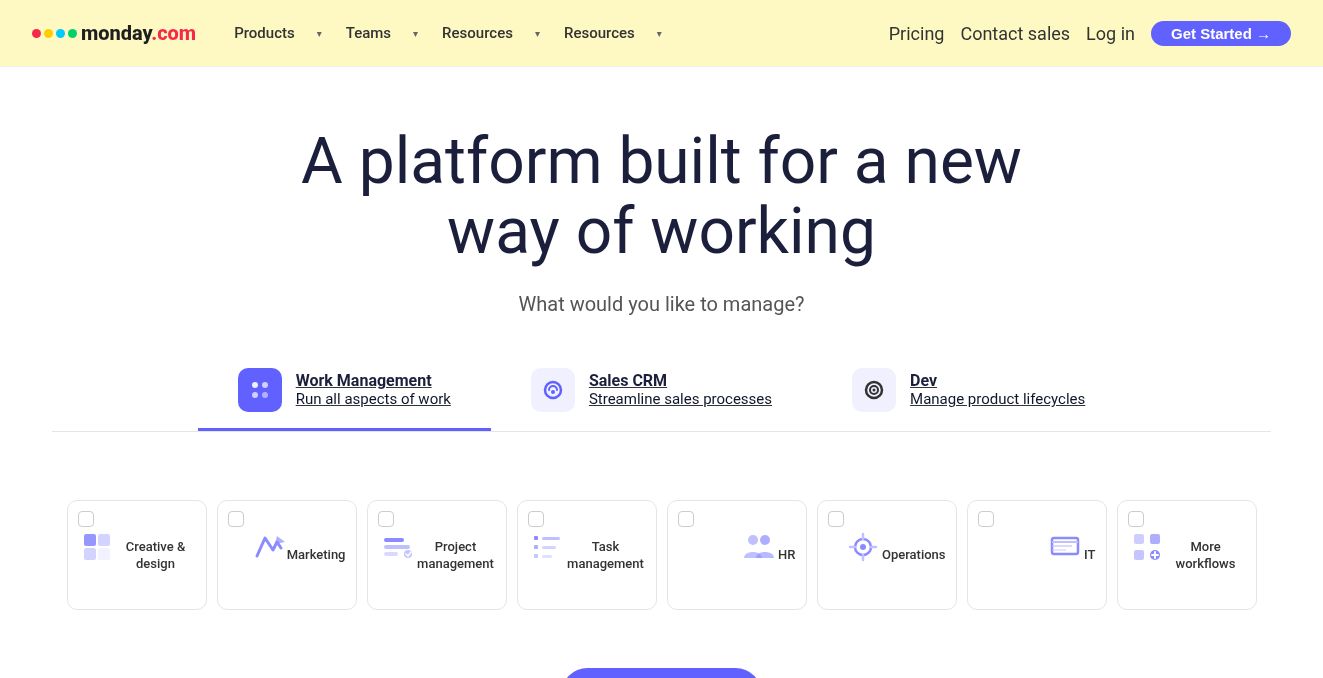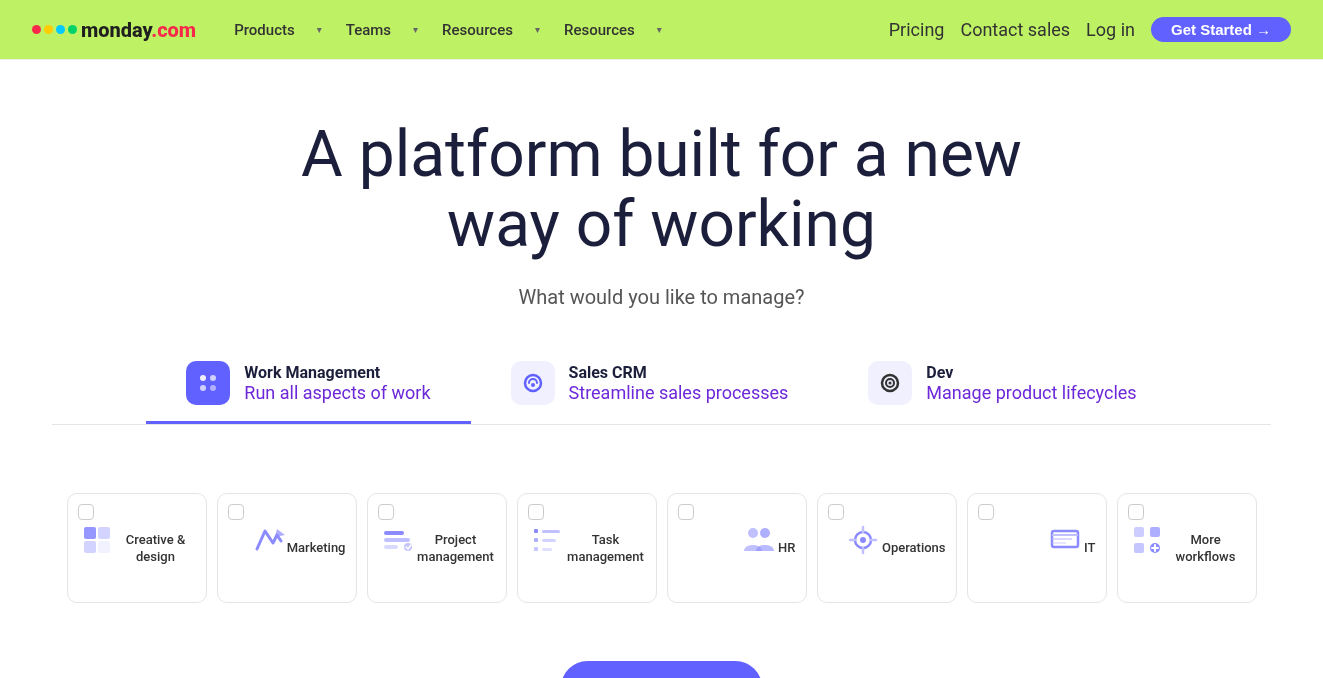--- a/index.html
+++ b/index.html
@@ -1,22 +1,22 @@
 <!DOCTYPE html>
 <html><head>
   <meta charset="utf-8">
   <style>
     * { margin: 0; padding: 0; box-sizing: border-box; }
     body { font-family: -apple-system, BlinkMacSystemFont, 'Segoe UI', Roboto, sans-serif; background: #fff; color: #333; }
 
     
     nav {
       display: flex; align-items: center; justify-content: space-between;
-      padding: 0 32px; height: 60px; border-bottom: 1px solid #eee;
-      position: sticky; top: 0; background: #bef264; z-index: 100;
+      padding: 0 32px; height: 67px; border-bottom: 1px solid #eee;
+      position: sticky; top: 0; background: #fef9c3; z-index: 100;
     }
     .nav-left { display: flex; align-items: center; gap: 8px; }
     .logo { display: flex; align-items: center; gap: 4px; font-size: 22px; font-weight: 700; color: #1f1f1f; margin-right: 20px; }
     .logo-dots { display: flex; gap: 3px; }
     .logo-dot { width: 9px; height: 9px; border-radius: 50%; }
     .logo-dot.red { background: #f7284a; }
     .logo-dot.yellow { background: #ffcd00; }
     .logo-dot.blue { background: #00c9ff; }
     .logo-dot.green { background: #00d26a; }
     .logo-text { font-weight: 800; font-size: 20px; color: #1f1f1f; }
@@ -47,23 +47,23 @@
       display: flex; align-items: center; gap: 14px; padding: 16px 40px;
       cursor: pointer; border-bottom: 3px solid transparent; transition: all 0.2s;
     }
     .product-tab.active { border-bottom-color: #6161ff; }
     .product-tab-icon {
       width: 44px; height: 44px; border-radius: 10px; display: flex; align-items: center; justify-content: center; font-size: 22px;
     }
     .product-tab-icon.wm { background: #6161ff; }
     .product-tab-icon.crm { background: #f0f0ff; }
     .product-tab-icon.dev { background: #f0f0ff; }
-    .product-tab-text { text-align: left; }
+    .product-tab-text { text-align: left; text-decoration: underline; }
     .product-tab-title { font-size: 16px; font-weight: 700; color: #1c1f3b; }
-    .product-tab-subtitle { font-size: 18px; color: #6d28d9; }
+    .product-tab-subtitle { font-size: 15px; color: #0f172a; }
 
     
     .tabs-divider { border: none; border-top: 1px solid #e5e5e5; margin: 0 32px; }
 
     
     .workflow-section { padding: 28px 32px; }
     .workflow-cards { display: flex; justify-content: center; gap: 10px; flex-wrap: nowrap; }
     .workflow-card {
       display: flex; align-items: center; justify-content: flex-end;
       width: 140px; min-height: 110px; padding: 16px 10px 14px;

